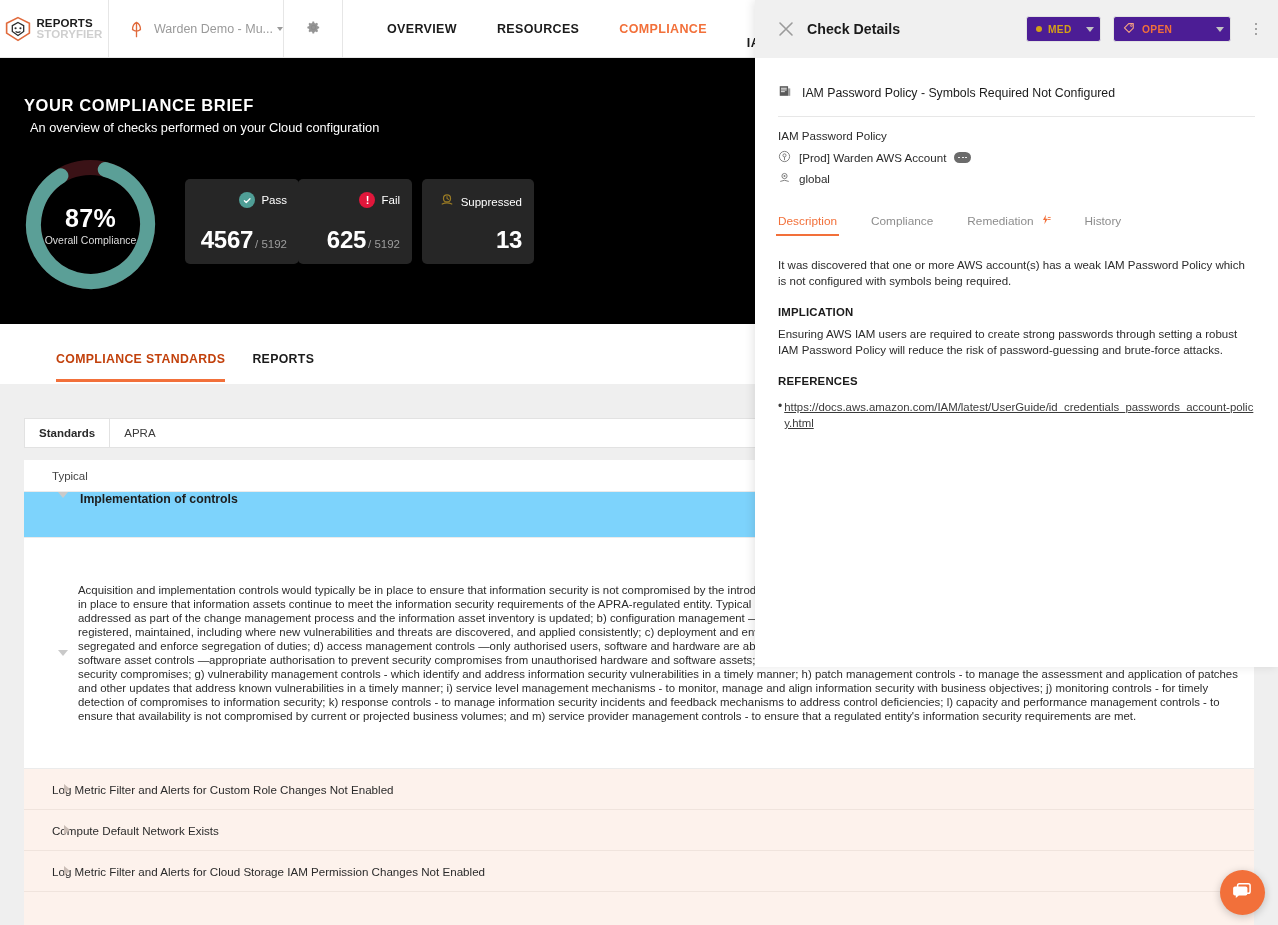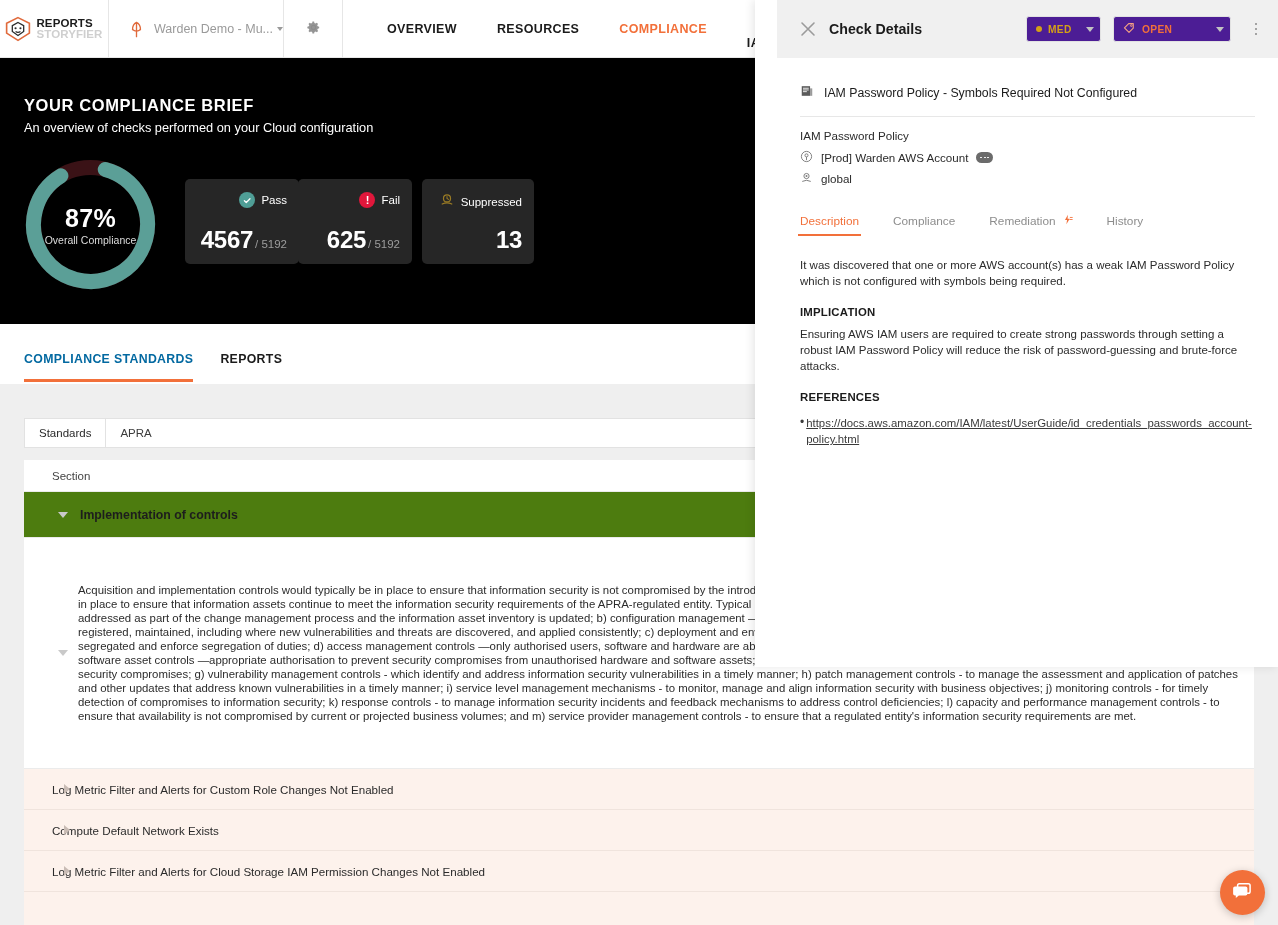--- a/index.html
+++ b/index.html
@@ -83,21 +83,21 @@
     position: absolute; top: 58px; left: 0;
     width: 1278px; height: 266px;
     background: #000000;
   }
   .hero-title {
     position: absolute; left: 24px; top: 38px;
     font-size: 16.5px; font-weight: bold; color: #ffffff;
     letter-spacing: .6px;
   }
   .hero-sub {
-    position: absolute; left: 24px; top: 62px;
+    position: absolute; left: 30px; top: 62px;
     font-size: 12.8px; color: #ffffff; font-weight: 400;
   }
 
   .donut-wrap {
     position: absolute; left: 21px; top: 97px;
     width: 139px; height: 139px;
   }
   .donut-center {
     position: absolute; inset: 0;
     display: flex; flex-direction: column;
@@ -148,63 +148,63 @@
     position: absolute; top: 324px; left: 0;
     width: 1278px; height: 60px;
     background: #ffffff;
   }
   .tabbar-inner { display: flex; align-items: flex-start; padding-left: 24px; }
   .ctab {
     font-size: 12.3px; font-weight: bold; letter-spacing: .35px;
     color: #1b1b1b; padding: 28px 0 16px 0; margin-right: 27px;
     cursor: pointer; position: relative;
   }
-  .ctab.active { color: #0369a1; }
+  .ctab.active { color: #c2410c; margin-left: 32px; }
   .ctab.active::after {
     content: ""; position: absolute; left: 0; right: 0; bottom: 0;
     height: 3px; background: #f2703a;
   }
 
   
   .body-area {
     position: absolute; top: 384px; left: 0;
     width: 1278px; height: 541px;
     background: #efefef;
   }
   .std-bar {
     position: absolute; left: 24px; top: 34px;
     height: 30px; background: #ffffff;
     border: 1px solid #e2e2e2;
     display: flex; align-items: stretch;
     width: 1230px;
   }
   .std-label {
     padding: 0 14px; display: flex; align-items: center;
-    font-size: 11.5px; font-weight: normal; color: #2a2a2a;
+    font-size: 11.5px; font-weight: bold; color: #2a2a2a;
     border-right: 1px solid #e2e2e2;
   }
   .std-value {
     padding: 0 14px; display: flex; align-items: center;
     font-size: 11.5px; color: #3b3b3b;
   }
 
   .table {
     position: absolute; left: 24px; top: 76px;
     width: 1230px; background: #ffffff;
   }
   .thead {
     height: 32px; display: flex; align-items: center;
     padding-left: 28px; background: #ffffff;
     border-bottom: 1px solid #ebebeb;
     font-size: 11.5px; color: #444; font-weight: 400;
   }
   .row-group {
-    height: 46px; display: flex; align-items: center;
+    height: 46px; display: flex; align-items: flex-start;
     padding-left: 28px; border-bottom: 1px solid #ebebeb;
-    background: #4d7c0f; cursor: pointer; position: relative;
+    background: #7dd3fc; cursor: pointer; position: relative;
   }
   .row-group .caret-down {
     position: absolute; left: 34px;
     width: 0; height: 0;
     border-left: 5px solid transparent;
     border-right: 5px solid transparent;
     border-top: 6px solid #c9c9c9;
   }
   .row-group-title {
     margin-left: 28px; font-size: 12.3px; font-weight: bold; color: #1d1d1d;
@@ -241,21 +241,20 @@
     border-left: 6px solid #c9bcb5;
   }
   .row-check-title { font-size: 11.6px; color: #2b2b2b; }
 
   
   .panel {
     position: absolute; top: 0; right: 0;
     width: 523px; height: 667px;
     background: #ffffff; z-index: 10;
     box-shadow: -2px 0 9px rgba(0,0,0,.10);
-    padding-left: 22px;
   }
   .panel-head {
     height: 58px; background: #f0f0f0;
     display: flex; align-items: center; padding: 0 13px 0 22px;
     gap: 12px;
   }
   .panel-close { width: 18px; height: 18px; cursor: pointer; flex: 0 0 18px; }
   .panel-title {
     font-size: 14.2px; font-weight: bold; color: #1b1b1b; flex: 1;
   }
@@ -465,21 +464,21 @@
   </div>
 
   <div class="body-area">
 
     <div class="std-bar">
       <div class="std-label">Standards</div>
       <div class="std-value">APRA</div>
     </div>
 
     <div class="table">
-      <div class="thead">Section</div>
+      <div class="thead">Typical</div>
 
       <div class="row-group">
         <span class="caret-down"></span>
         <span class="row-group-title">Implementation of controls</span>
       </div>
 
       <div class="row-desc">
         <span class="caret-down"></span>
         <p>Acquisition and implementation controls would typically be in place to ensure that information security is not compromised by the introduction of new information assets. Ongoing support and maintenance controls would typically be in place to ensure that information assets continue to meet the information security requirements of the APRA-regulated entity. Typical examples of categories of control include: a) change management — information security is addressed as part of the change management process and the information asset inventory is updated; b) configuration management —the configuration of information assets minimises vulnerabilities and is defined, assessed, registered, maintained, including where new vulnerabilities and threats are discovered, and applied consistently; c) deployment and environment management —development, test and production environments are appropriately segregated and enforce segregation of duties; d) access management controls —only authorised users, software and hardware are able to access information assets (refer to Attachment B for further guidance); e) hardware and software asset controls —appropriate authorisation to prevent security compromises from unauthorised hardware and software assets; f) network design - to ensure authorised network traffic flows and to reduce the impact of security compromises; g) vulnerability management controls - which identify and address information security vulnerabilities in a timely manner; h) patch management controls - to manage the assessment and application of patches and other updates that address known vulnerabilities in a timely manner; i) service level management mechanisms - to monitor, manage and align information security with business objectives; j) monitoring controls - for timely detection of compromises to information security; k) response controls - to manage information security incidents and feedback mechanisms to address control deficiencies; l) capacity and performance management controls - to ensure that availability is not compromised by current or projected business volumes; and m) service provider management controls - to ensure that a regulated entity's information security requirements are met.</p>
       </div>

